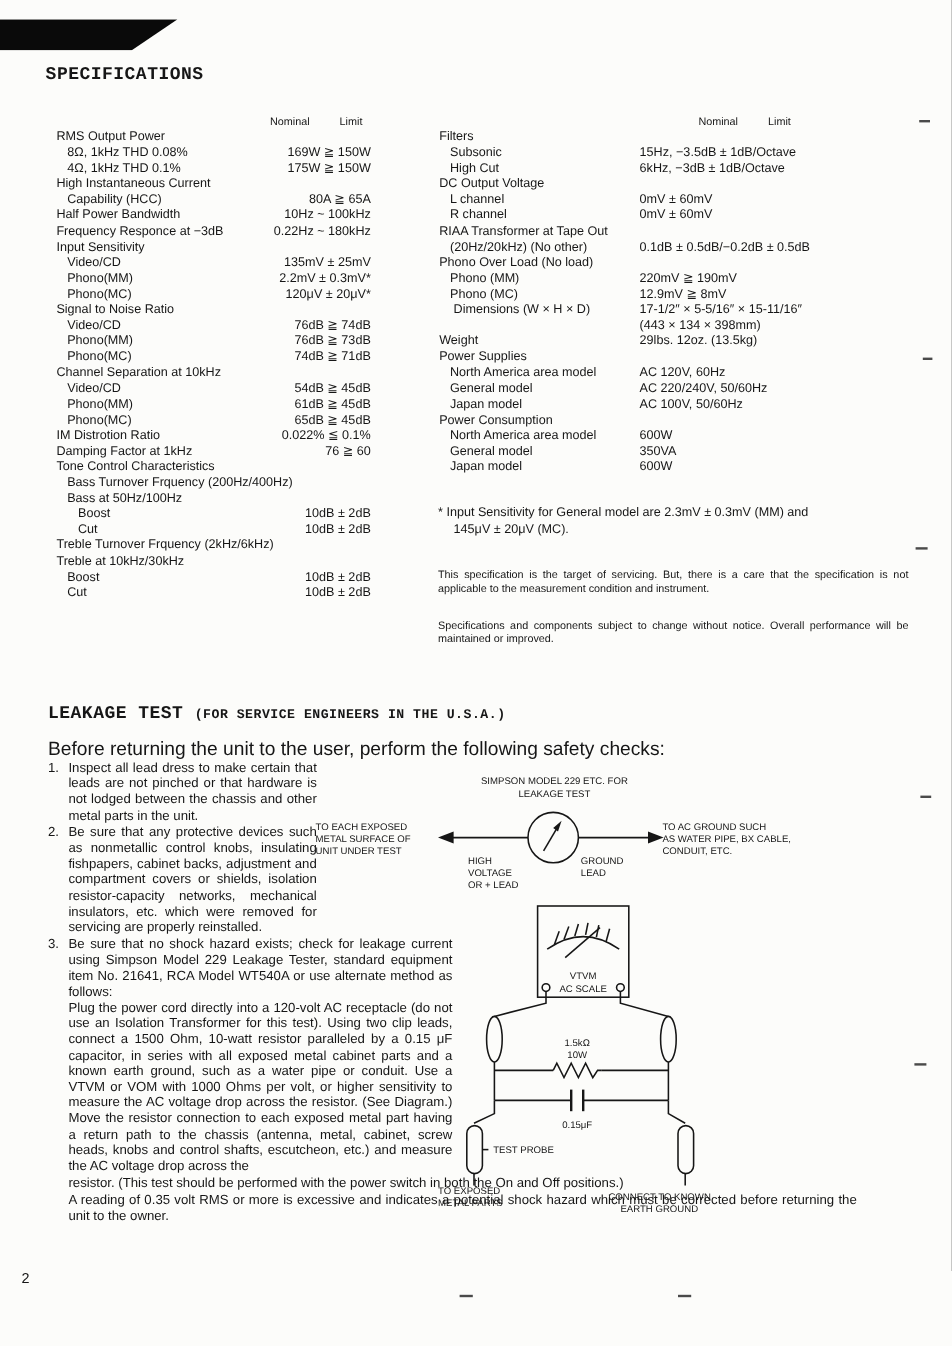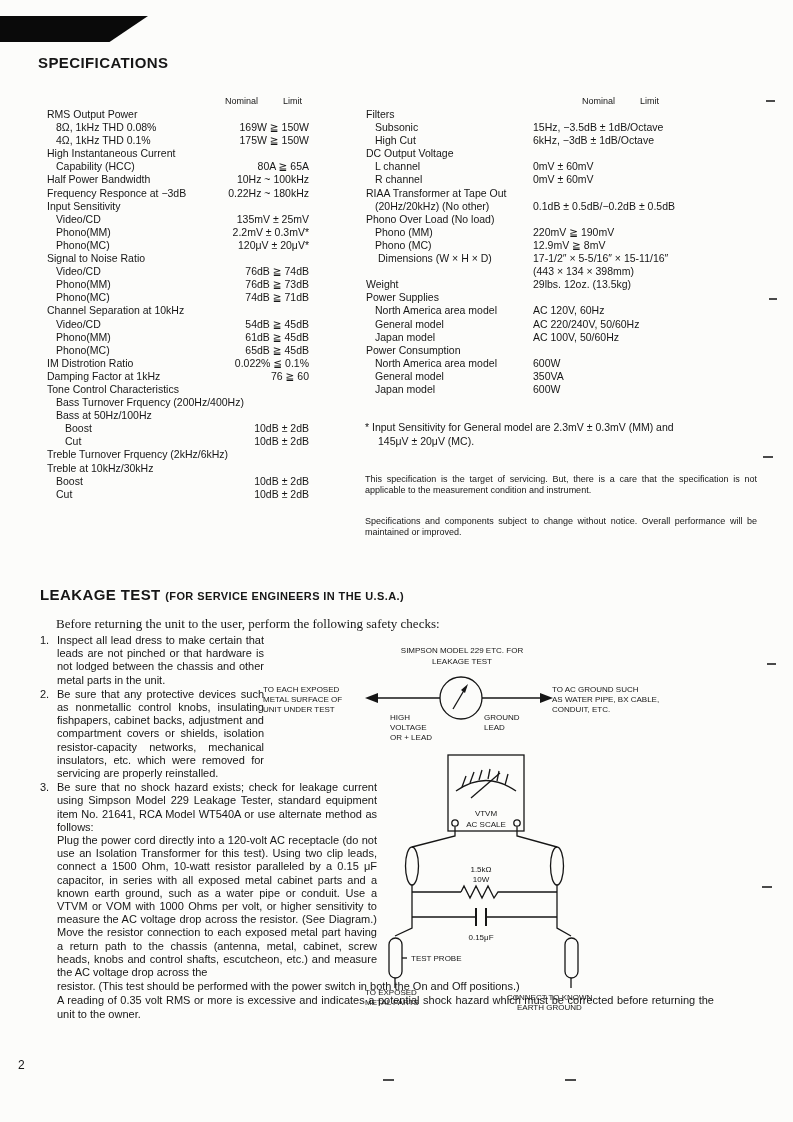--- a/index.html
+++ b/index.html
@@ -1,20 +1,20 @@
 <!DOCTYPE html>
 <html><head>
 <meta charset="utf-8">
 <style>
   html,body{margin:0;padding:0;background:#9a9a9a;}
   .page{position:relative;width:793px;height:1122px;background:#fcfcfa;color:#161616;
         font-family:"Liberation Sans","DejaVu Sans",sans-serif;overflow:hidden;margin:0 auto;}
   .logo-wedge{position:absolute;left:0;top:16px;width:148px;height:26px;background:#0a0a0a;
         clip-path:polygon(0 0,100% 0,74% 100%,0 100%);}
-  .sec-title{position:absolute;font-size:15px;font-weight:bold;letter-spacing:.4px;}
+  .sec-title{position:absolute;font-size:15px;font-weight:bold;letter-spacing:.4px;font-family:Liberation Mono, monospace;}
   #spec-title{left:38px;top:54px;}
   .colhead{position:absolute;font-size:9px;}
   .colhead span{position:absolute;top:0;white-space:nowrap;}
   #head-left{left:47px;top:96px;width:262px;height:11px;}
   #head-right{left:366px;top:96px;width:389px;height:11px;}
   #head-left .h-nominal{left:178px;} #head-left .h-limit{left:236px;}
   #head-right .h-nominal{left:216px;} #head-right .h-limit{left:274px;}
   .specrows{position:absolute;top:108px;}
   #rows-left{left:47px;width:262px;}
   #rows-right{left:366px;width:389px;}
@@ -22,21 +22,21 @@
   .srow .slabel{white-space:nowrap;}
   .srow .sval{position:absolute;top:0;white-space:nowrap;}
   #rows-left .sval{right:0;}
   #rows-right .sval{left:167px;}
   .footnote{position:absolute;left:365px;top:421px;width:312px;font-size:10.5px;line-height:13.5px;
         padding-left:13px;text-indent:-13px;}
   .smallnote{position:absolute;left:365px;width:392px;font-size:9px;line-height:11.3px;text-align:justify;}
   #note1{top:474px;} #note2{top:516px;}
   #leak-title{left:40px;top:586px;}
   #leak-title .sub{font-size:11px;}
-  .intro{position:absolute;left:56px;top:616px;font-size:13px;font-family:Liberation Serif, serif;}
+  .intro{position:absolute;left:40px;top:616px;font-size:16px;}
   #leak-body{position:absolute;left:40px;top:634px;width:713px;font-size:11px;line-height:13.2px;}
   .litem{position:relative;padding-left:17px;margin:0 0 1px 0;text-align:justify;}
   .litem .num{position:absolute;left:0;top:0;}
   #item1,#item2{width:207px;}
   #item3{width:320px;}
   #item3 p{margin:0;}
   .tail{padding-left:17px;margin:1px 0 0 0;text-align:justify;}
   #tail2{width:657px;}
   #diagram{position:absolute;left:255px;top:640px;}
   #diagram text{font-size:8px;fill:#161616;font-family:"Liberation Sans","DejaVu Sans",sans-serif;}

